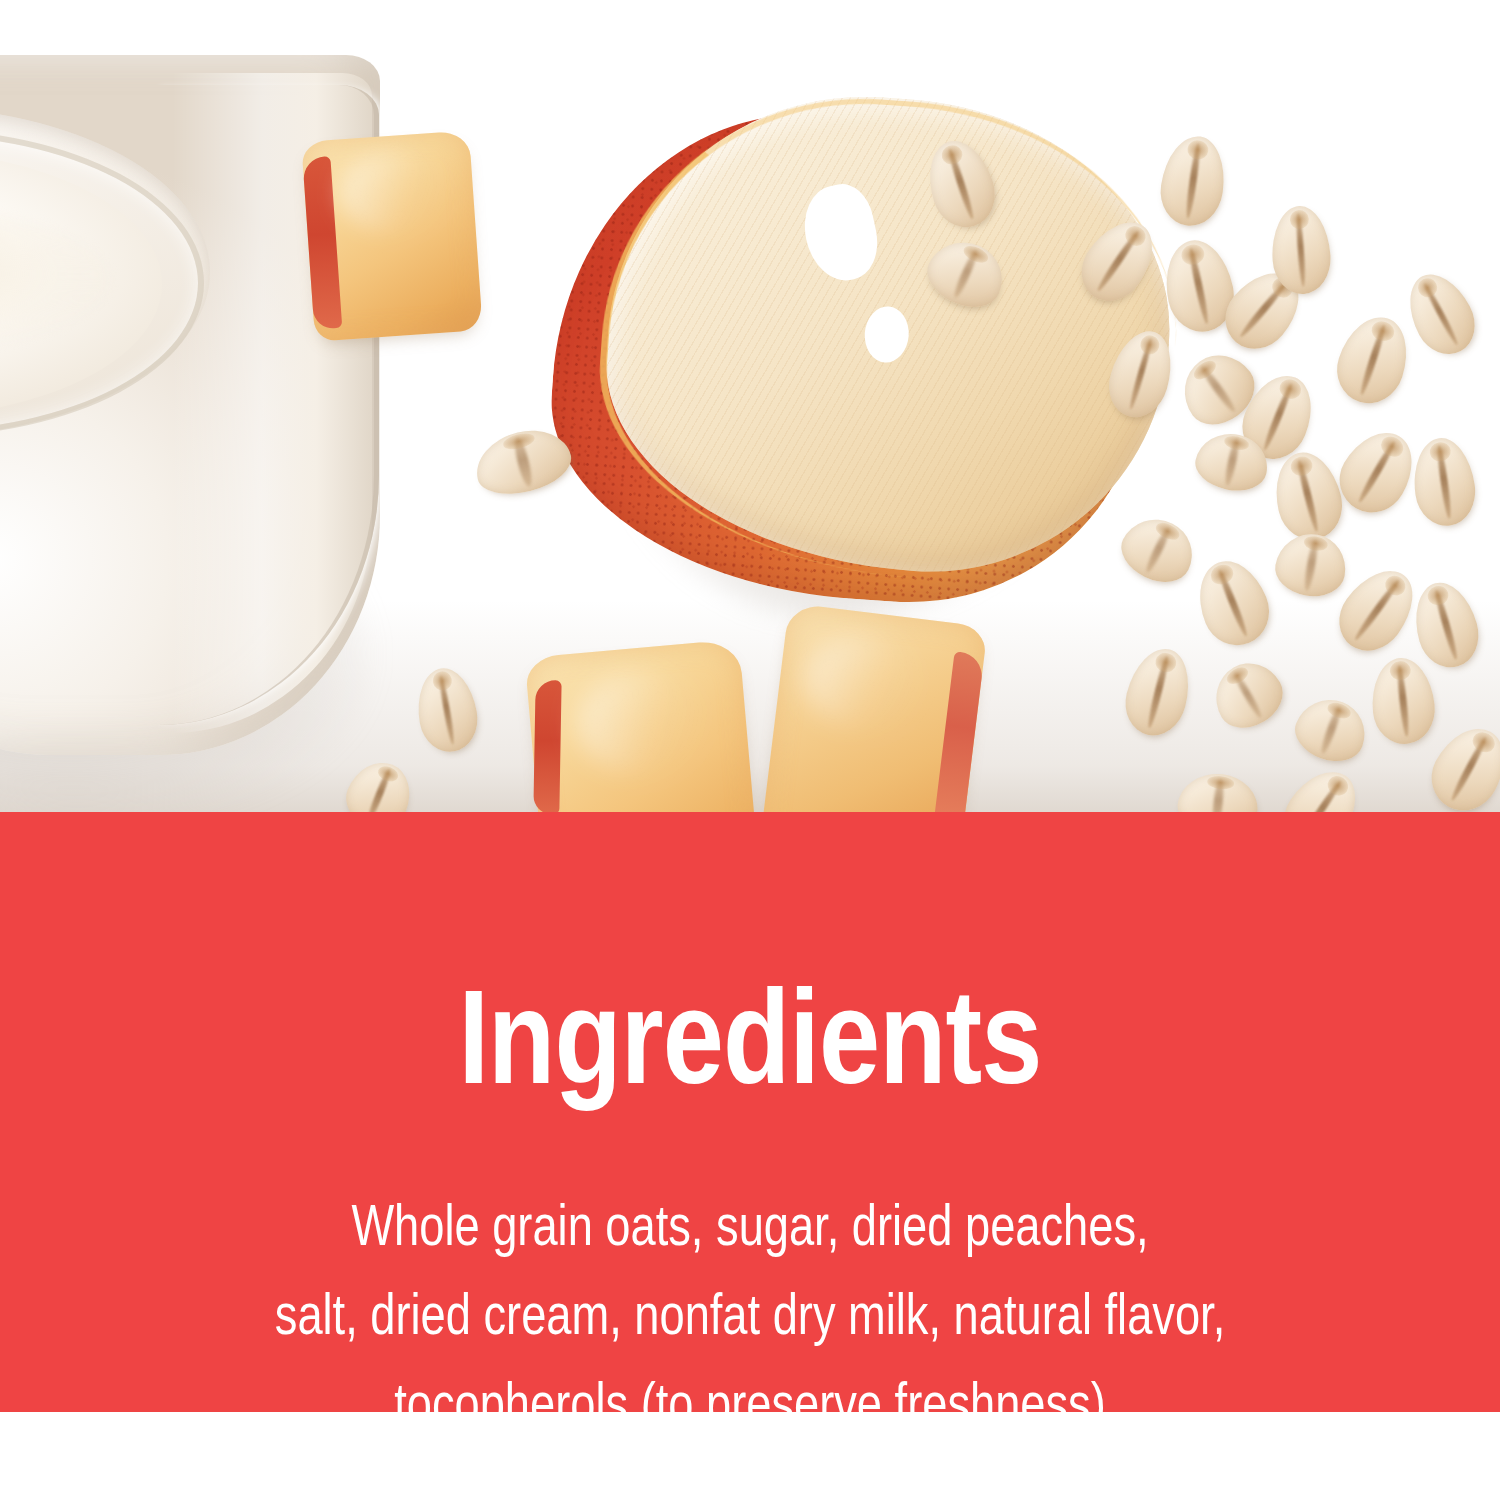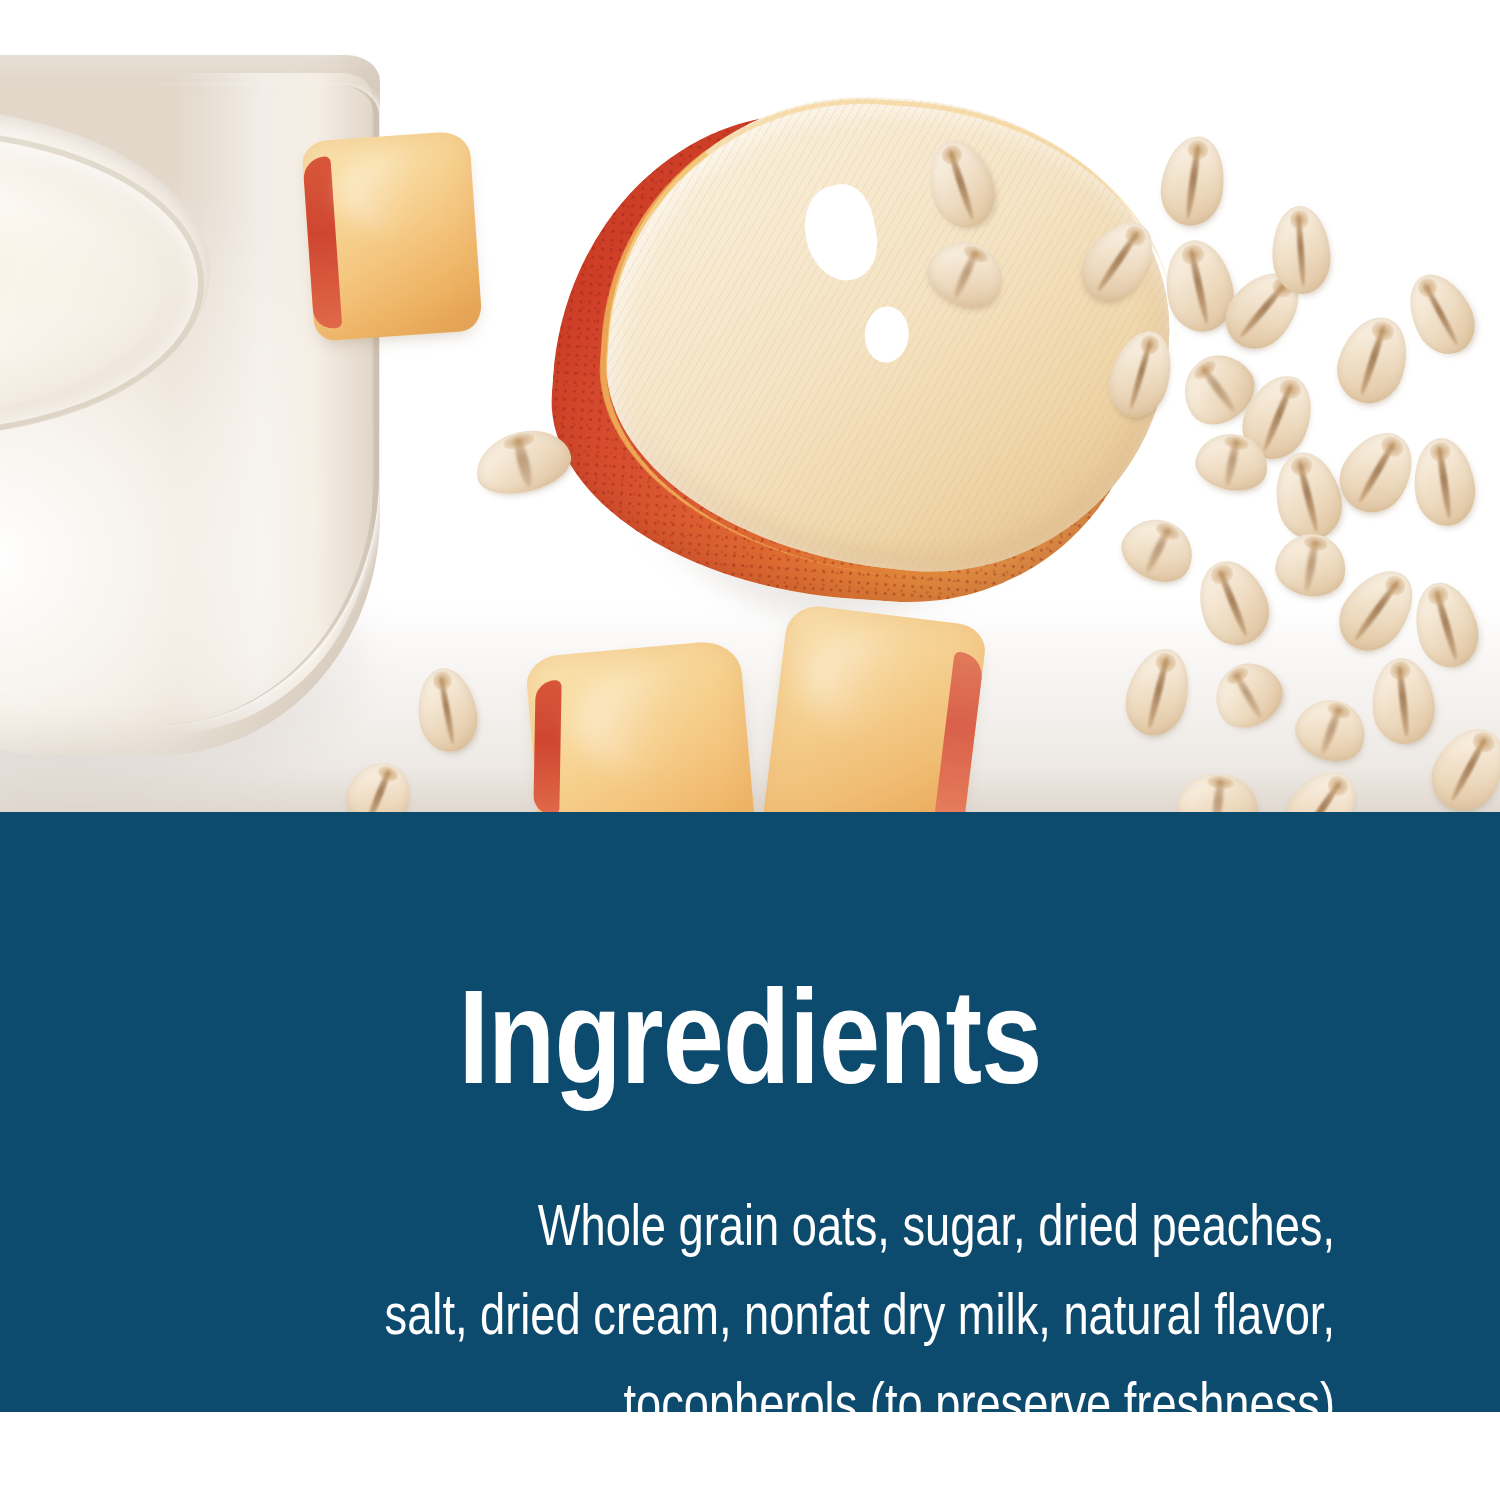--- a/index.html
+++ b/index.html
@@ -269,41 +269,41 @@
     background: radial-gradient(ellipse at 50% 50%, rgba(185,139,86,0.75) 0%, rgba(205,166,116,0.35) 60%, rgba(255,255,255,0) 85%);
   }
   .oat.flat::before { filter: blur(1.6px); opacity: .7; }
 
   
   #panel {
     position: absolute;
     left: 0; top: 812px;
     width: 1500px;
     height: 600px;
-    background: #0c4a6e;
+    background: #ef4444;
   }
   #heading {
     position: absolute;
     left: 0; top: 158px;
     width: 1500px;
     text-align: center;
     color: #ffffff;
     font-family: "Liberation Sans Narrow", "Liberation Sans", sans-serif;
     font-weight: bold;
     font-size: 134px;
     line-height: 1;
     letter-spacing: -1px;
     transform: scaleX(0.82);
     transform-origin: 50% 50%;
   }
   #ingredient-lines {
     position: absolute;
     left: 0; top: 368px;
     width: 1500px;
-    text-align: right;
+    text-align: center;
     color: #ffffff;
   }
   #ingredient-lines .line {
     font-family: "Liberation Sans Narrow", "Liberation Sans", sans-serif;
     font-weight: 400;
     font-size: 58px;
     line-height: 89px;
     letter-spacing: 0px;
     transform: scaleX(0.78);
     transform-origin: 50% 50%;

